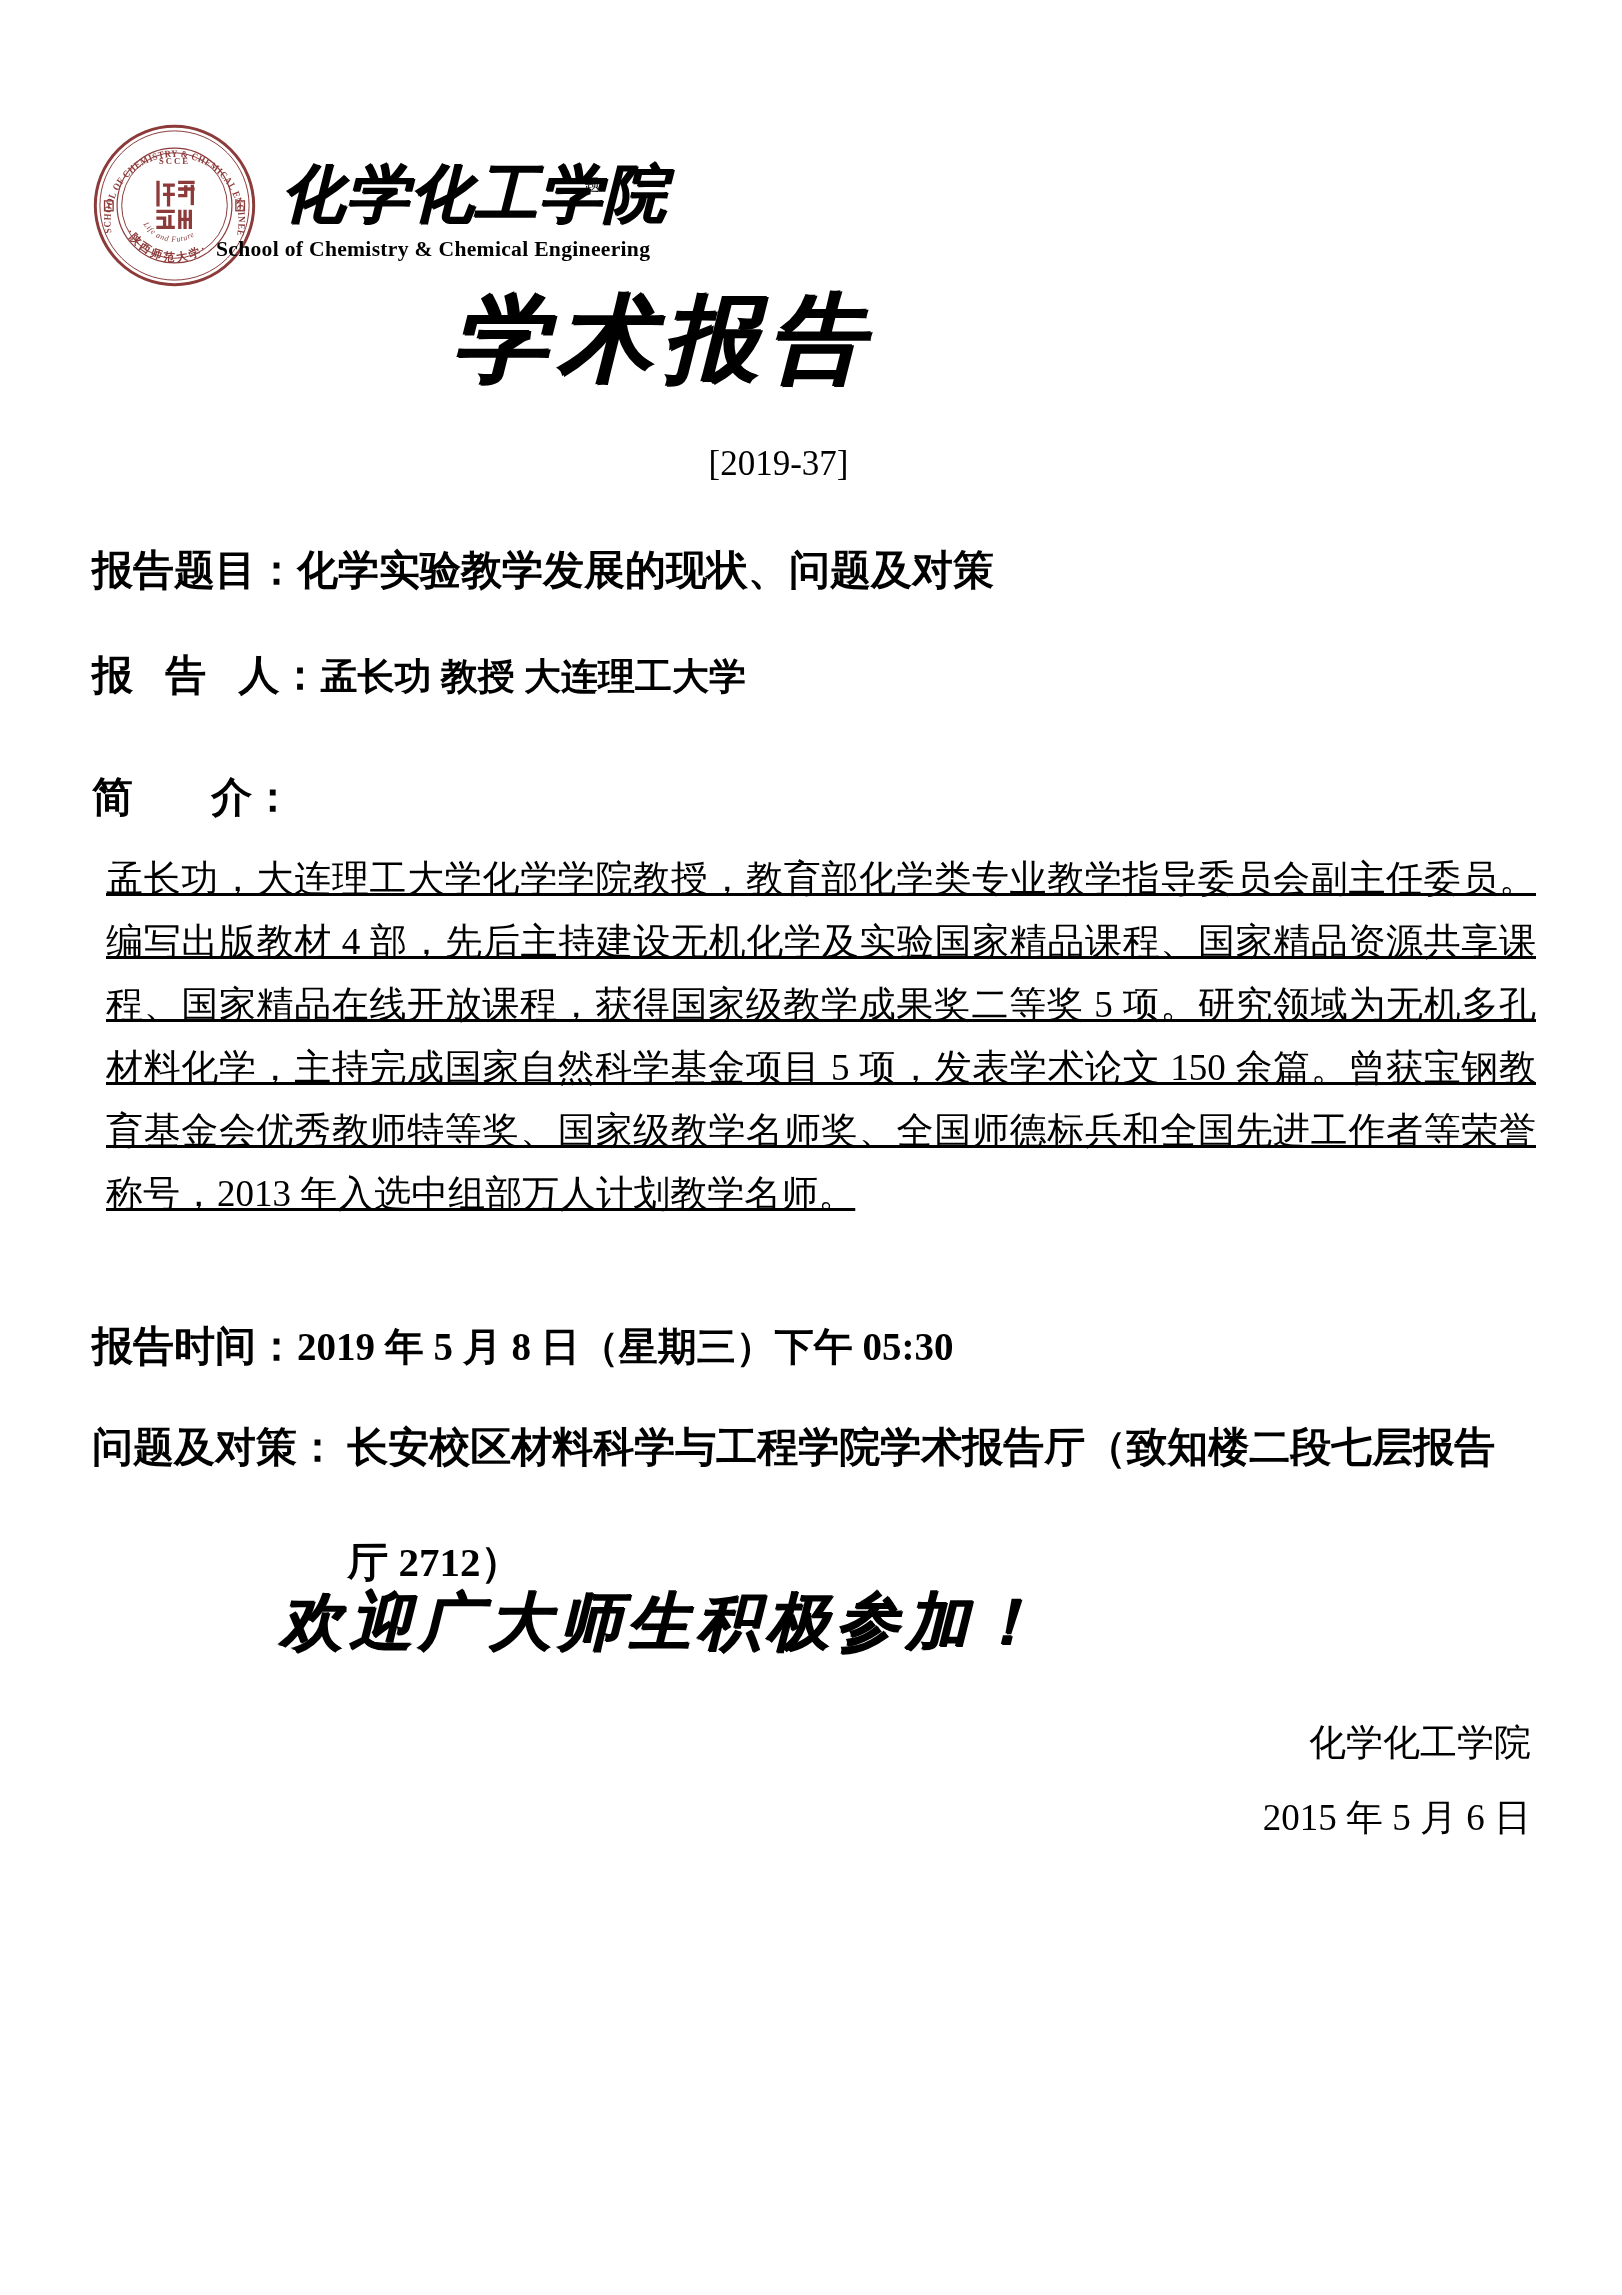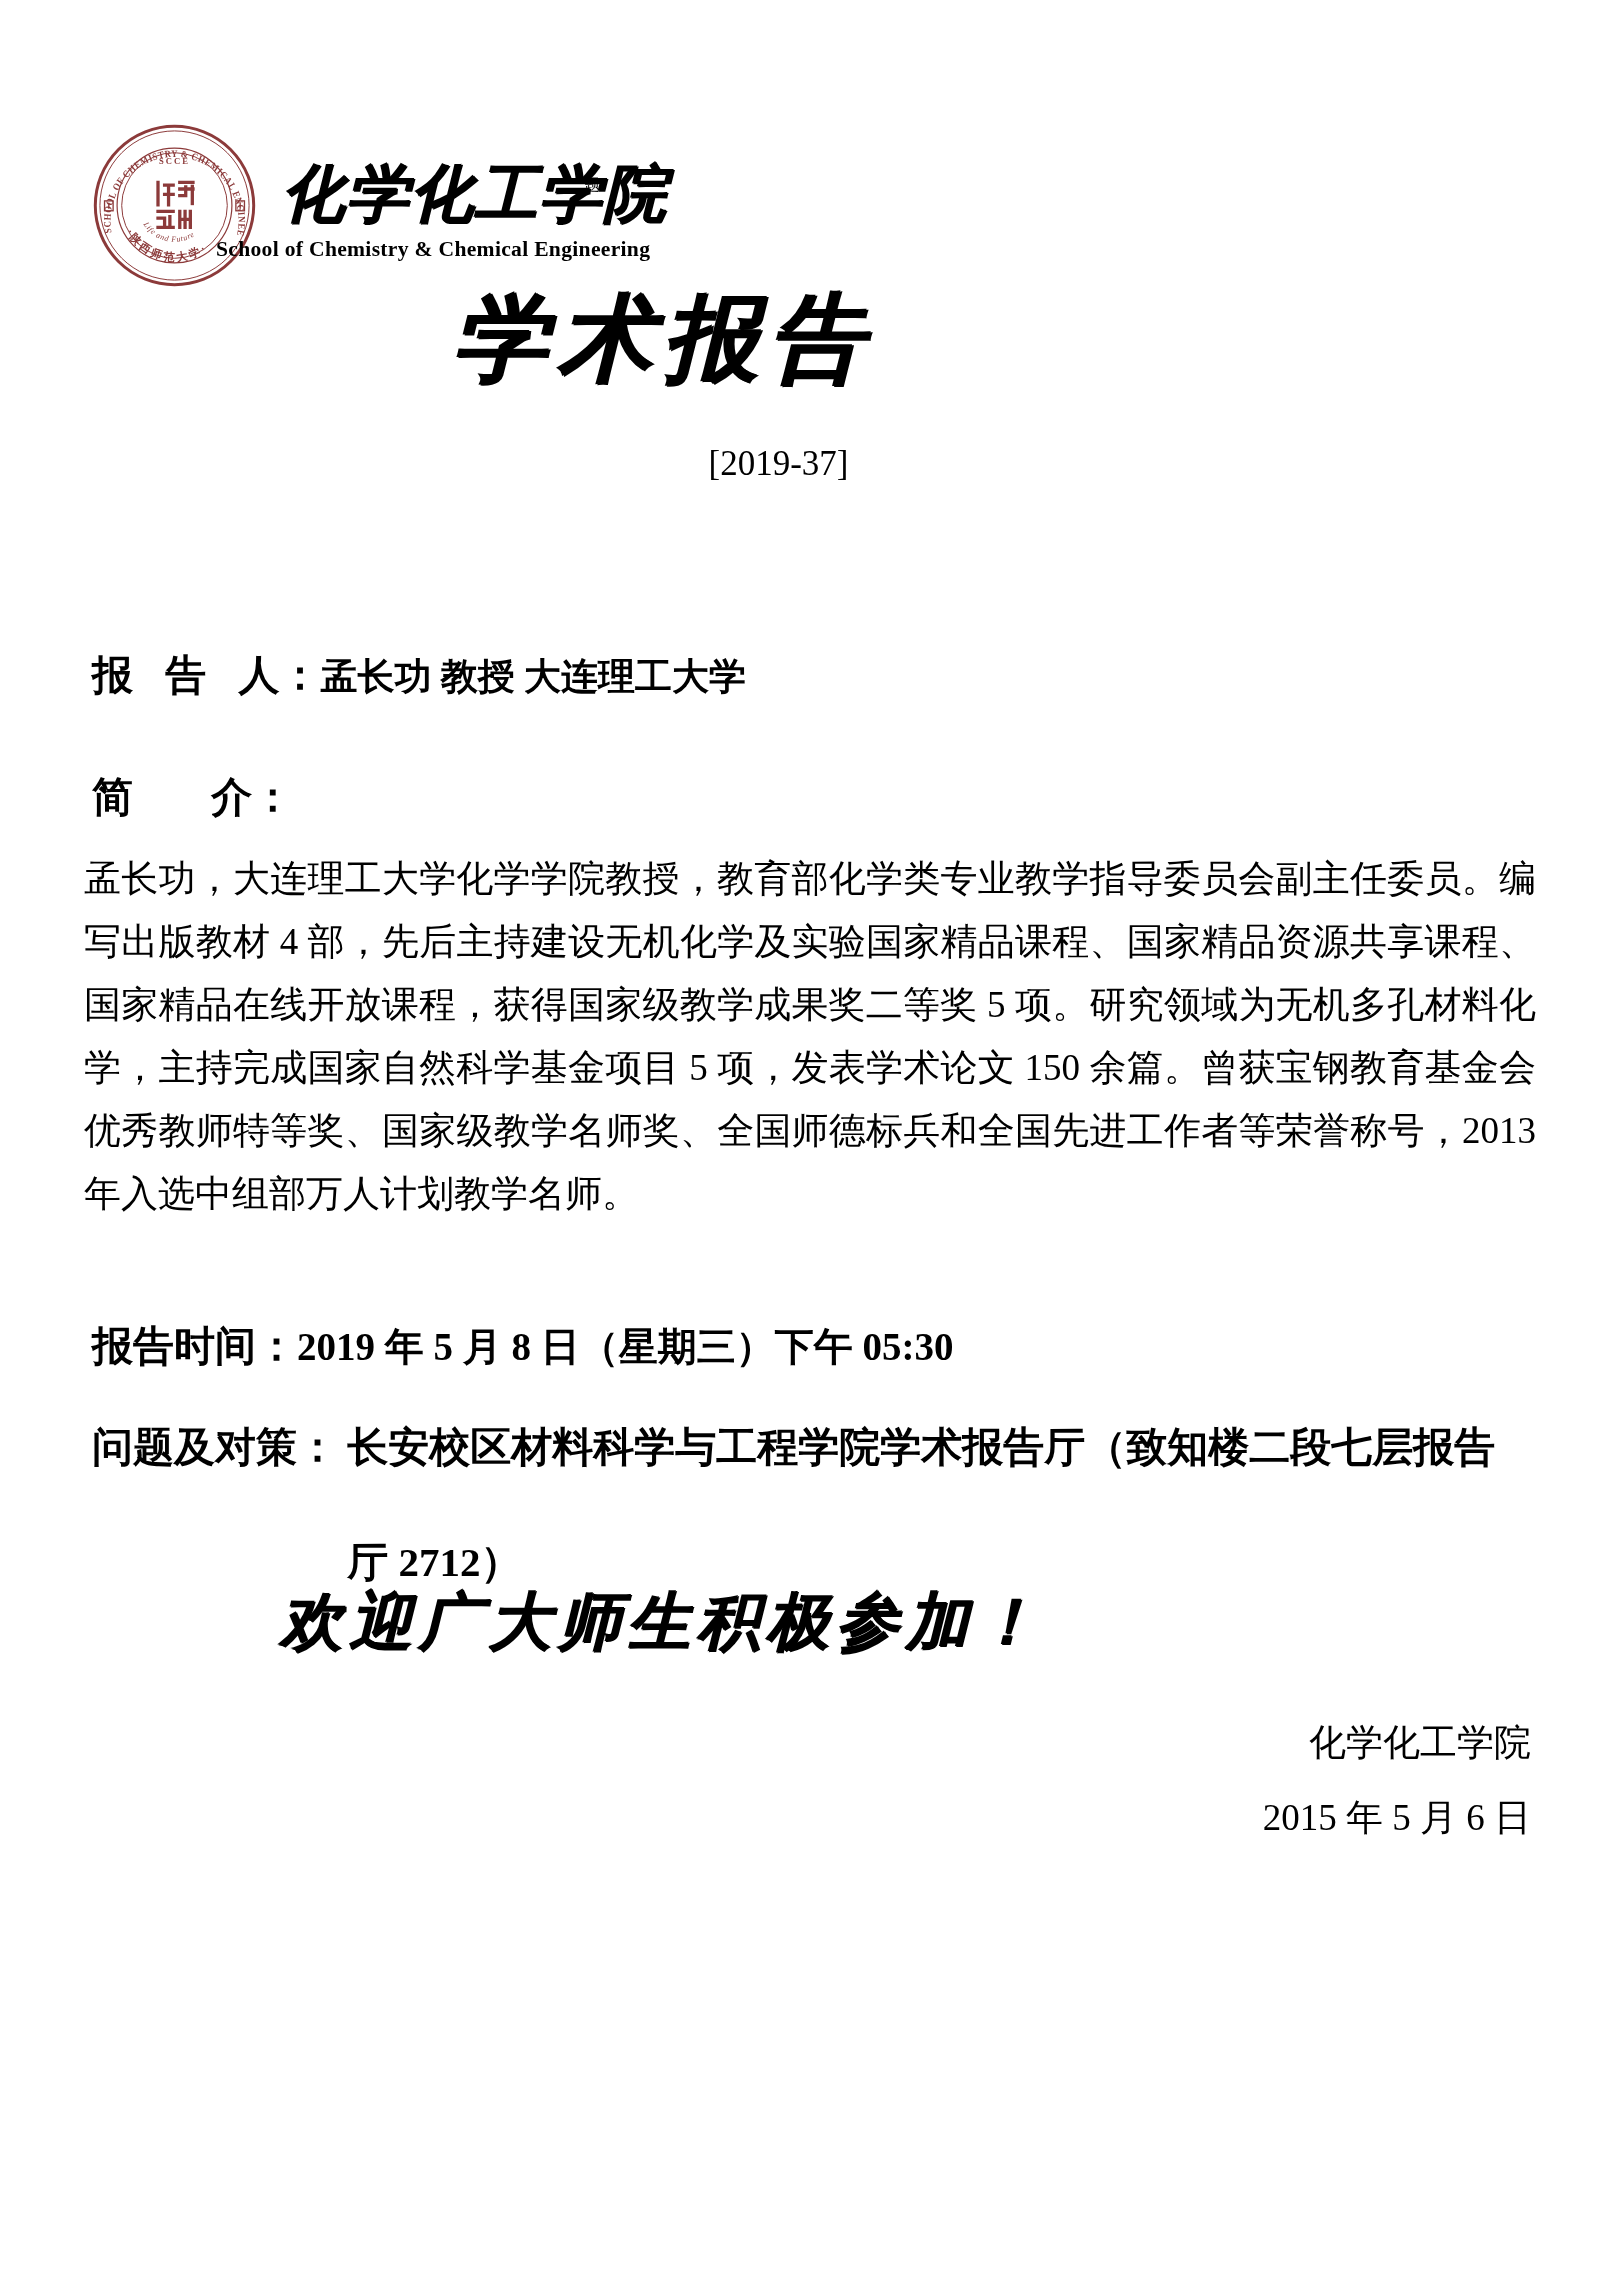--- a/index.html
+++ b/index.html
@@ -28,22 +28,22 @@
   
   .row{position:absolute;left:92px;right:87px;font-size:41px;font-weight:bold;line-height:54px;}
   .row .label{white-space:nowrap;}
   .topic{top:543px;}
   .speaker{top:648px;}
   .speaker .label{word-spacing:22px;}
   .speaker .value{font-size:37px;}
   .intro-head{top:770px;}
   .intro-head .label{word-spacing:68px;}
   .paragraph{
-    position:absolute;left:84px;right:87px;top:847px;
-    font-size:37px;line-height:63px;text-align:justify;text-justify:inter-ideograph;
+    position:absolute;left:106px;right:87px;top:847px;
+    font-size:37px;line-height:63px;text-align:justify;text-justify:inter-ideograph;text-decoration:underline;
   }
   .time{top:1319px;}
   .time .value{font-size:39px;}
   .venue{top:1390px;display:flex;line-height:115px;}
   .venue .label{flex:none;margin-right:9.2px;}
   .venue .value{flex:1 1 auto;font-size:41px;}
   
   .welcome{
     position:absolute;left:0;width:1323px;top:1573px;text-align:center;
     font-size:63px;line-height:99px;font-weight:900;font-style:italic;
@@ -98,20 +98,23 @@
     <div class="logo-right">
       <div class="calligraphy">化学化工学院</div>
       <div class="sig">题</div>
       <div class="logo-english">School of Chemistry &amp; Chemical Engineering</div>
     </div>
   </div>
 
   <div class="main-title">学术报告</div>
   <div class="issue">[2019-37]</div>
 
+  <div class="row topic">
+    <span class="label">报告题目：</span><span class="value">化学实验教学发展的现状、问题及对策</span>
+  </div>
 
   <div class="row speaker">
     <span class="label">报 告 人：</span><span class="value">孟长功 教授 大连理工大学</span>
   </div>
 
   <div class="row intro-head">
     <span class="label">简 介：</span>
   </div>
 
   <div class="paragraph">孟长功，大连理工大学化学学院教授，教育部化学类专业教学指导委员会副主任委员。编写出版教材 4 部，先后主持建设无机化学及实验国家精品课程、国家精品资源共享课程、国家精品在线开放课程，获得国家级教学成果奖二等奖 5 项。研究领域为无机多孔材料化学，主持完成国家自然科学基金项目 5 项，发表学术论文 150 余篇。曾获宝钢教育基金会优秀教师特等奖、国家级教学名师奖、全国师德标兵和全国先进工作者等荣誉称号，2013 年入选中组部万人计划教学名师。</div>

